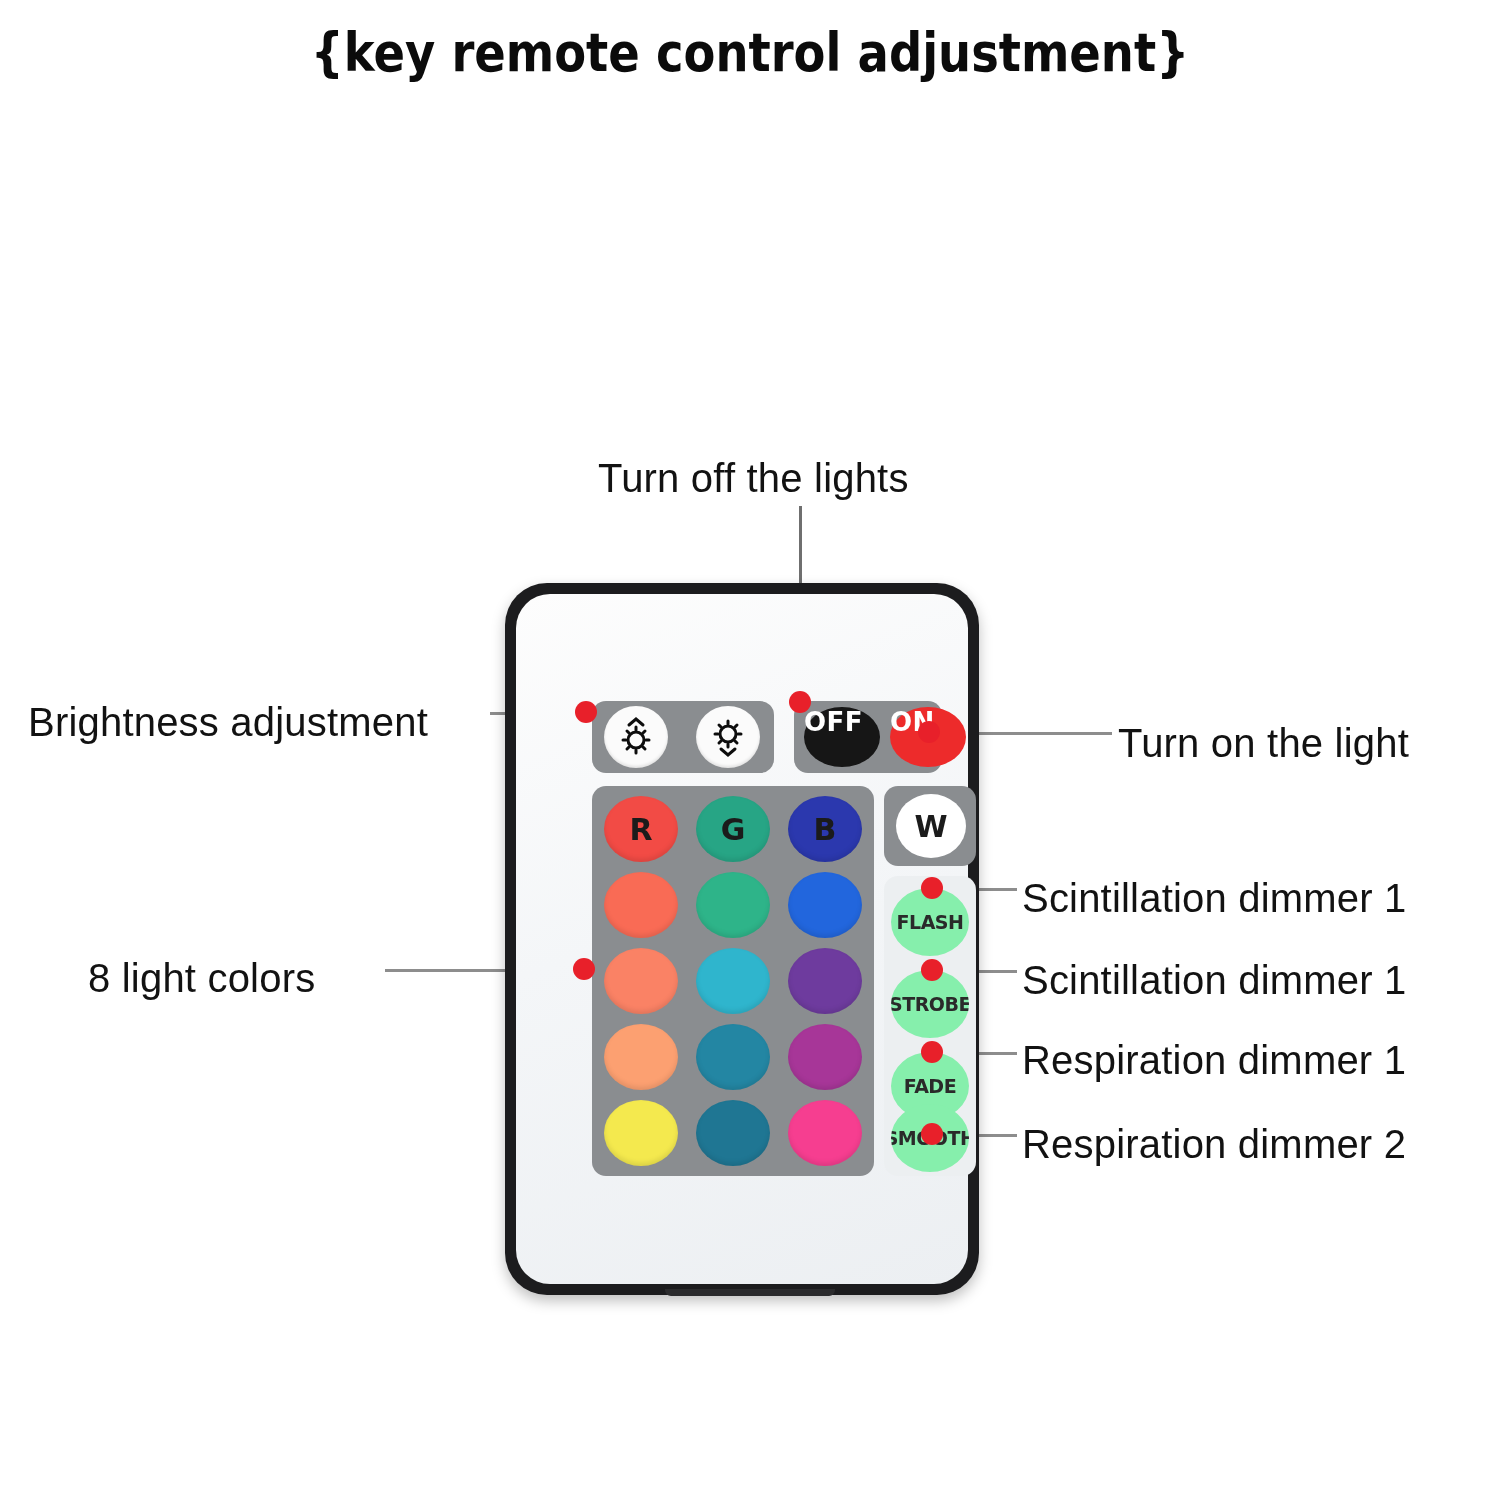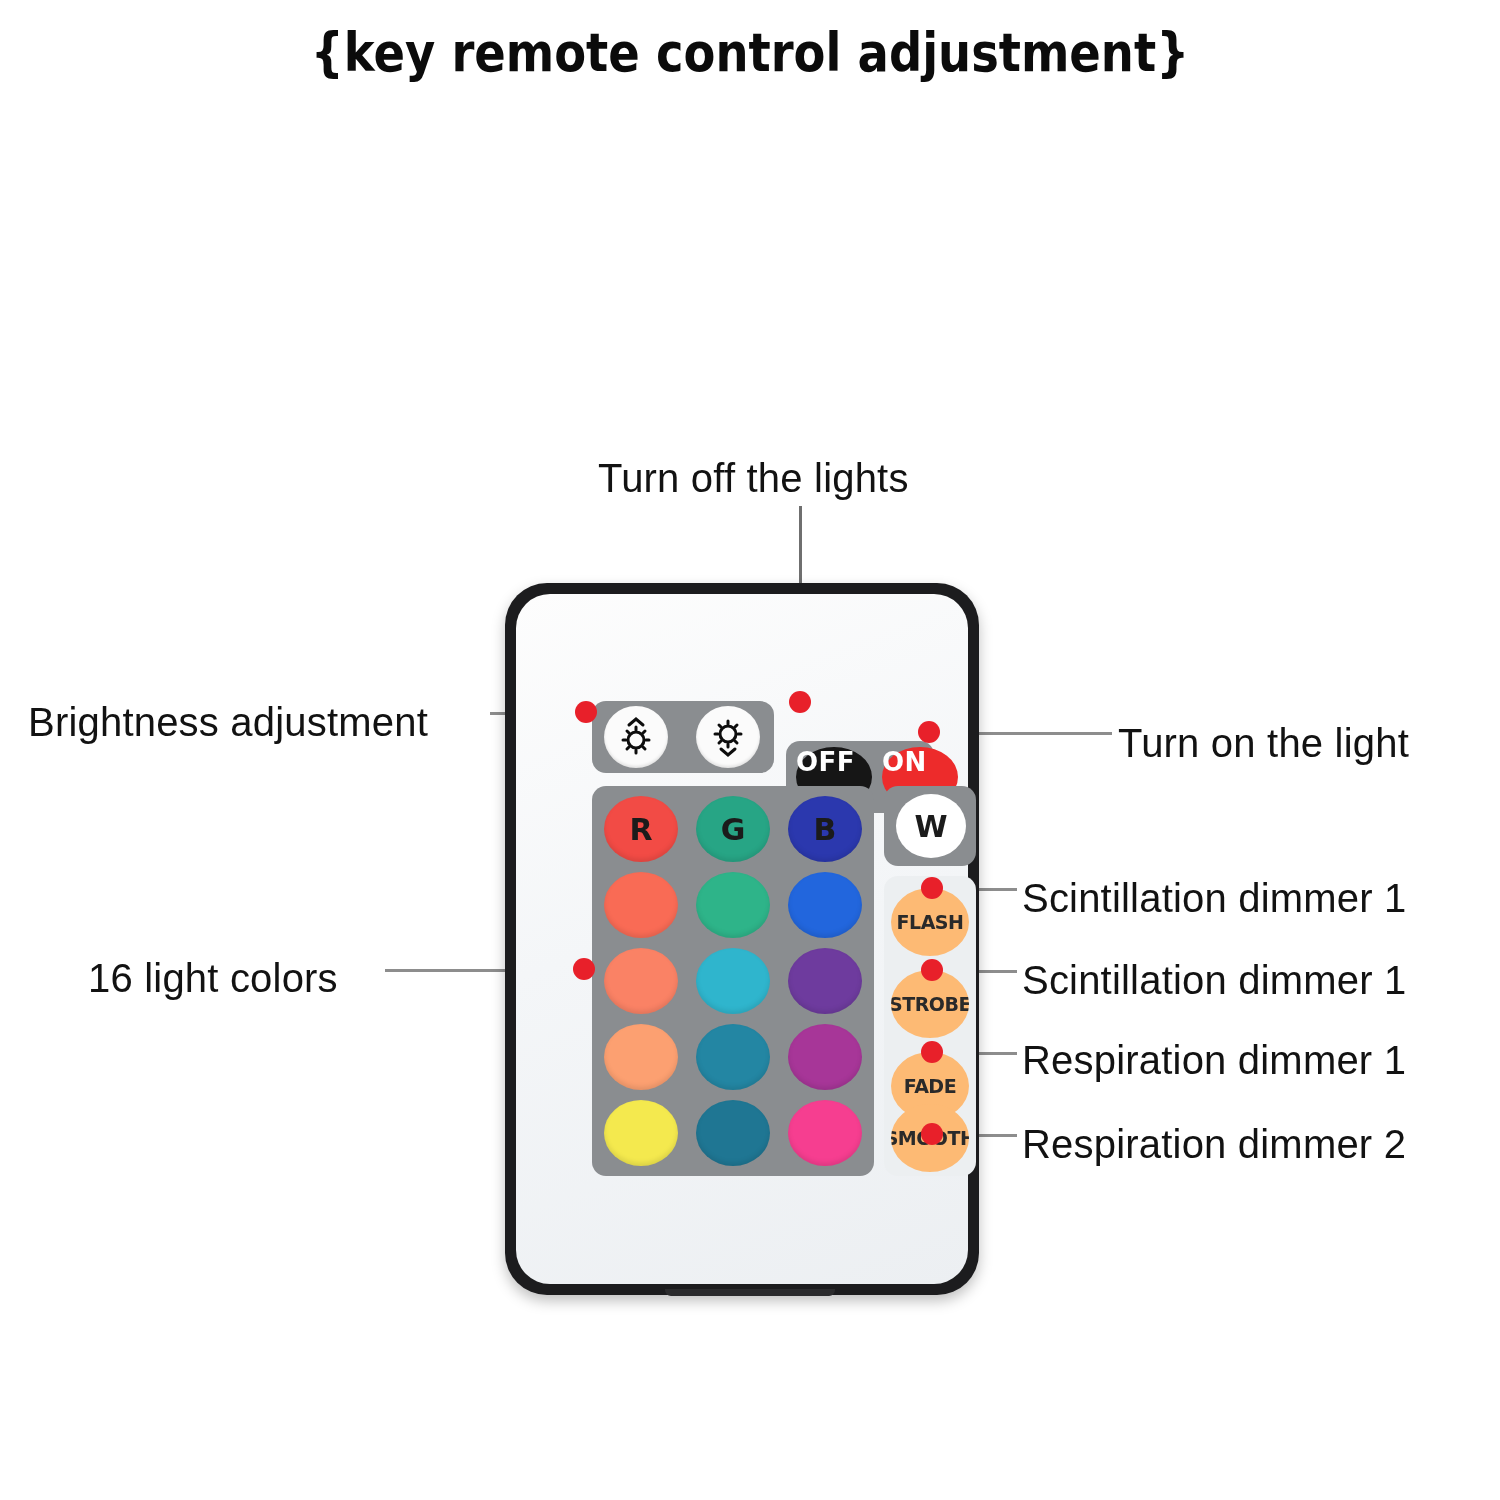--- a/index.html
+++ b/index.html
@@ -74,21 +74,21 @@
     background:#2b2b2d;border-radius:0 0 6px 6px;
   }
 
   
   .tray{
     position:absolute;
     background:#8a8d90;
     border-radius:14px;
   }
   #tray-bright{left:76px;top:107px;width:182px;height:72px;}
-  #tray-power{left:270px;top:107px;width:148px;height:72px;margin-top:40px;}
+  #tray-power{left:278px;top:107px;width:148px;height:72px;}
   #tray-colors{left:76px;top:192px;width:282px;height:390px;background:#8a8d90;border-radius:14px;}
   #tray-w{left:368px;top:192px;width:92px;height:80px;background:#8a8d90;border-radius:14px;}
   #tray-fx{left:368px;top:282px;width:92px;height:300px;background:#eceff1;border-radius:14px;}
 
   .btn{position:absolute;border-radius:50%;display:flex;align-items:center;justify-content:center;}
 
   .bright-btn{
     width:64px;height:62px;background:#fbfbfb;border-radius:50%;
     box-shadow:inset 0 -2px 3px rgba(0,0,0,.10);
   }
@@ -109,37 +109,37 @@
     font-family:"DejaVu Sans", sans-serif;
   }
   #btn-w{
     position:absolute;width:70px;height:64px;border-radius:50%;
     background:#ffffff;display:flex;align-items:center;justify-content:center;
     font-size:30px;font-weight:bold;color:#1b1b1b;left:380px;top:200px;
     font-family:"DejaVu Sans", sans-serif;
   }
   .fx-btn{
     position:absolute;width:78px;height:68px;border-radius:50%;
-    background:#fdba74;
+    background:#86efac;
     display:flex;align-items:center;justify-content:center;
     font-size:19px;font-weight:bold;color:#2a2a2a;
     letter-spacing:-.5px;overflow:hidden;
     font-family:"DejaVu Sans", sans-serif;
   }
 </style>
 </head>
 <body>
 
 <div id="header-block">
   <div id="subtitle">{key remote control adjustment}</div>
 </div>
 
 <div class="callout" style="left:598px;top:448px;">Turn off the lights</div>
 <div class="callout left" style="left:28px;top:692px;">Brightness adjustment</div>
-<div class="callout left" style="left:88px;top:948px;">16 light colors</div>
+<div class="callout left" style="left:88px;top:948px;">8 light colors</div>
 <div class="callout right" style="left:1118px;top:713px;">Turn on the light</div>
 <div class="callout right" style="left:1022px;top:868px;">Scintillation dimmer 1</div>
 <div class="callout right" style="left:1022px;top:950px;">Scintillation dimmer 1</div>
 <div class="callout right" style="left:1022px;top:1030px;">Respiration dimmer 1</div>
 <div class="callout right" style="left:1022px;top:1114px;">Respiration dimmer 2</div>
 
 <div class="lead-v" style="left:799px;top:506px;height:194px;"></div>
 <div class="lead-h" style="left:490px;top:712px;width:92px;"></div>
 <div class="lead-h" style="left:385px;top:969px;width:198px;"></div>
 <div class="lead-h" style="left:930px;top:732px;width:182px;"></div>

